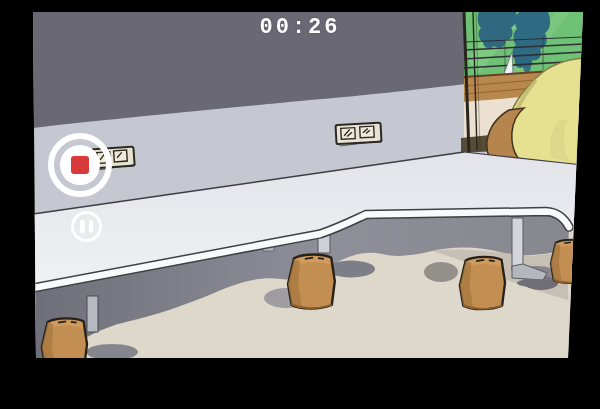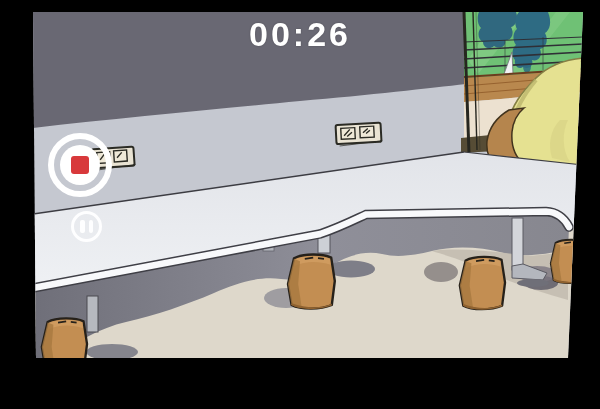--- a/index.html
+++ b/index.html
@@ -1,20 +1,20 @@
 <!DOCTYPE html>
 <html><head>
 <meta charset="utf-8">
 <style>
   html,body{margin:0;padding:0;background:#000;}
   .stage{position:relative;width:600px;height:409px;background:#000;overflow:hidden;
          font-family:"DejaVu Sans",sans-serif;}
   .scene-svg{position:absolute;left:0;top:0;}
   .timer{position:absolute;left:50%;top:17px;transform:translateX(-50%);
-         font-family:Liberation Sans, sans-serif;font-weight:700;font-size:34px;line-height:1;
+         font-family:Liberation Mono, monospace;font-weight:700;font-size:22px;line-height:1;
          color:#fff;letter-spacing:3px;text-shadow:0 0 2px rgba(0,0,0,.25);}
   .stop-btn{position:absolute;left:48px;top:133px;width:64px;height:64px;box-sizing:border-box;
             border:6px solid #fff;border-radius:50%;display:flex;align-items:center;justify-content:center;
             cursor:pointer;background:transparent;}
   .stop-disc{width:40px;height:40px;border-radius:50%;background:#fff;
              display:flex;align-items:center;justify-content:center;}
   .stop-square{width:18px;height:18px;border-radius:3px;background:#d8393b;}
   .pause-btn{position:absolute;left:71px;top:211px;width:31px;height:31px;box-sizing:border-box;
              border:3px solid rgba(255,255,255,.95);border-radius:50%;
              display:flex;align-items:center;justify-content:center;gap:4px;cursor:pointer;

